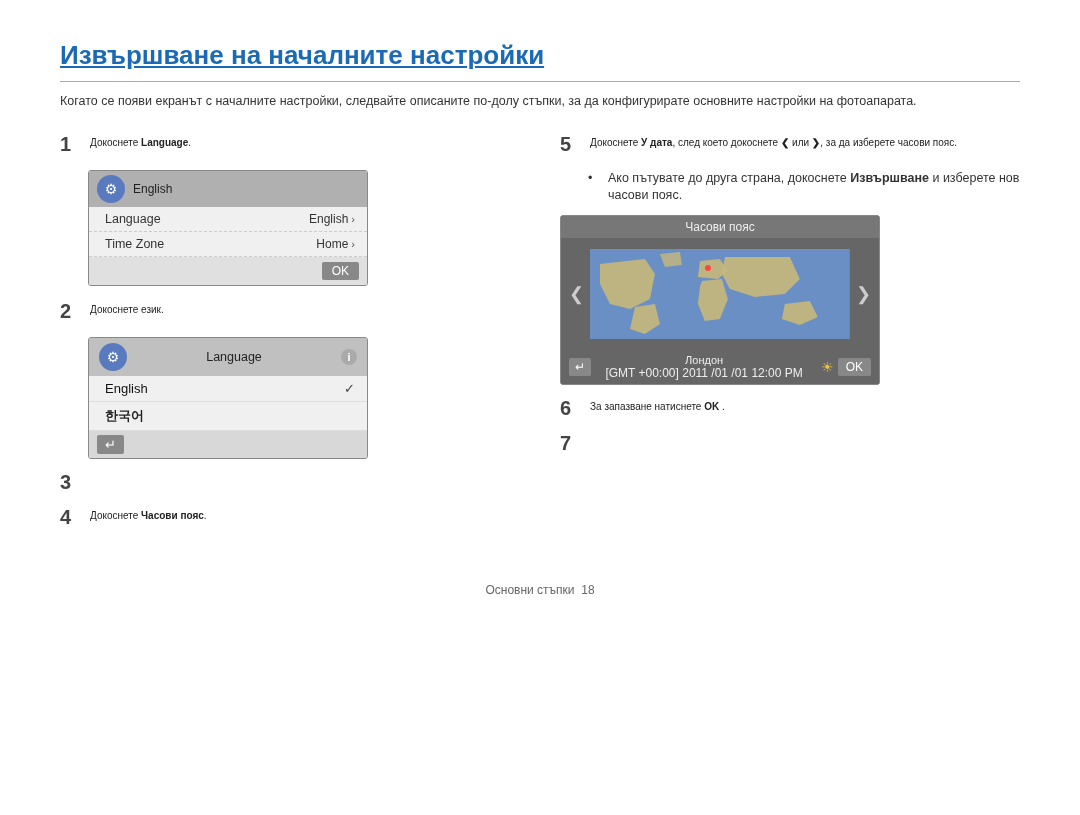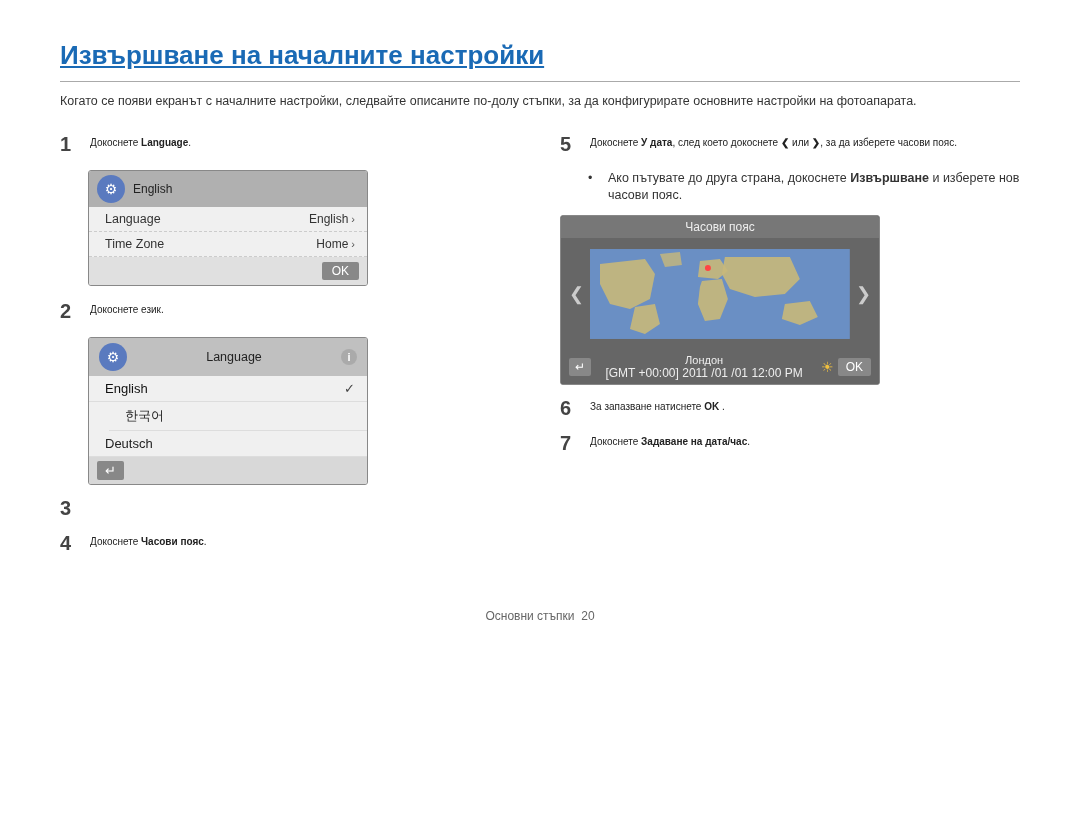--- a/index.html
+++ b/index.html
@@ -150,22 +150,21 @@
       font-size: 13px;
       color: #222;
       display: flex;
       justify-content: space-between;
       align-items: center;
     }
     .lang-ui-item.selected {
       color: #111;
     }
     .lang-ui-item.bold-item {
-      font-weight: normal;
-      margin-left: 20px;
+      font-weight: bold;
     }
     .lang-ui-footer {
       background: #d8d8d8;
       padding: 4px 8px;
       display: flex;
       align-items: center;
     }
     .back-btn {
       background: #888;
       color: white;
@@ -338,23 +337,20 @@
         <span class="info-icon">i</span>
       </div>
       <div class="lang-ui-list">
         <div class="lang-ui-item selected">
           <span>English</span>
           <span class="check-mark">✓</span>
         </div>
         <div class="lang-ui-item bold-item">
           <span>한국어</span>
         </div>
-        <div class="lang-ui-item">
-          <span>Deutsch</span>
-        </div>
       </div>
       <div class="lang-ui-footer">
         <button class="back-btn">↵</button>
       </div>
     </div>
 
     <div class="step">
       <span class="step-number">3</span>
     </div>
 
@@ -417,21 +413,20 @@
       </div>
     </div>
 
     <div class="step">
       <span class="step-number">6</span>
       <span class="step-text">За запазване натиснете <b>OK</b> .</span>
     </div>
 
     <div class="step">
       <span class="step-number">7</span>
-      <span class="step-text">Докоснете <b>Задаване на дата/час</b><span>.</span></span>
     </div>
 
   </div>
 </div>
 
 <div class="page-footer">
-  <span>Основни стъпки</span>&nbsp;&nbsp;<span>20</span>
+  <span>Основни стъпки</span>&nbsp;&nbsp;<span>18</span>
 </div>
 
 </body></html>

